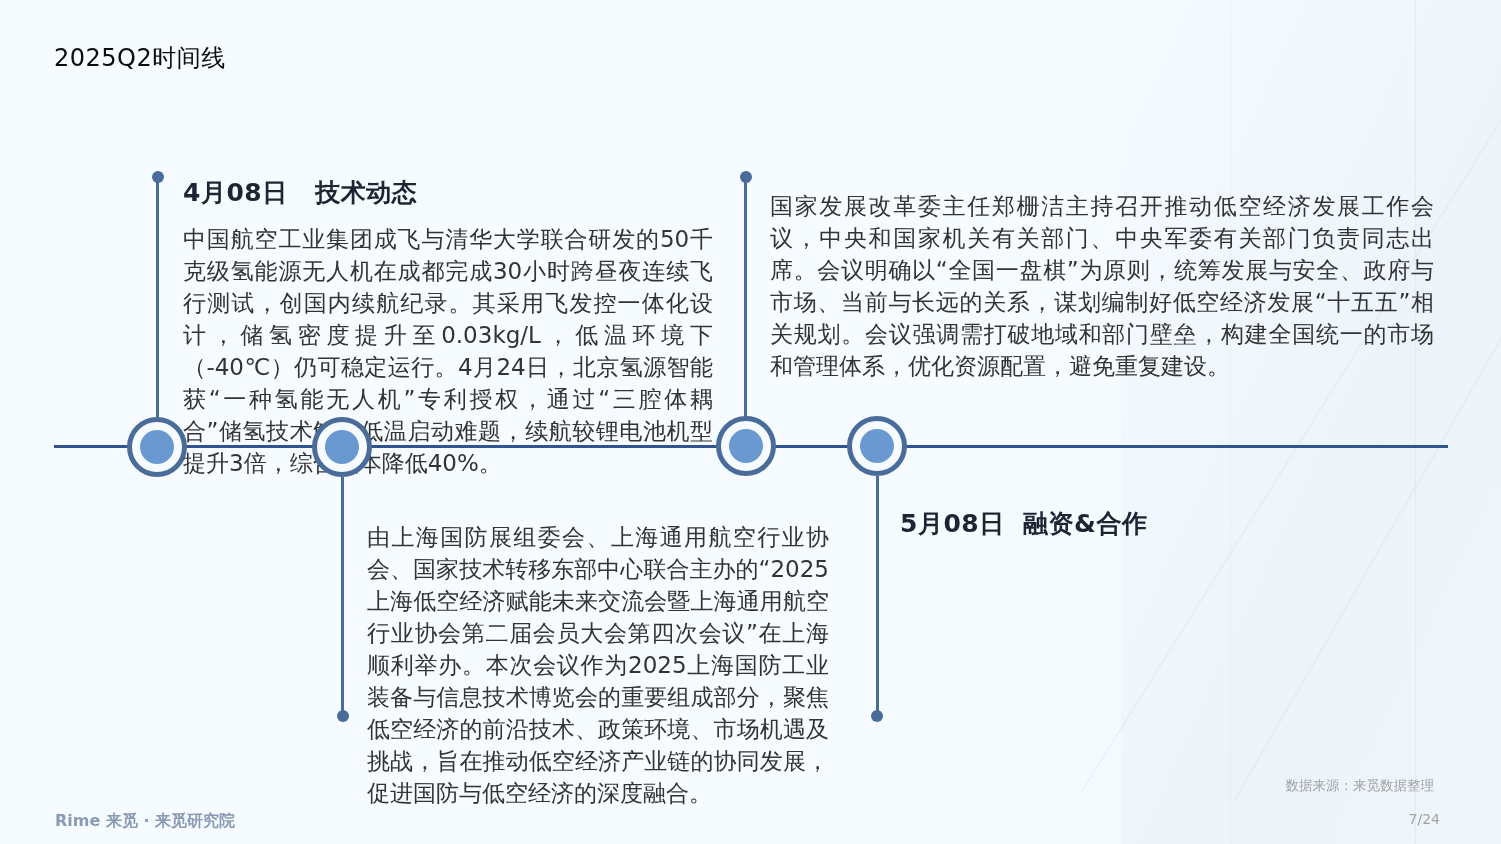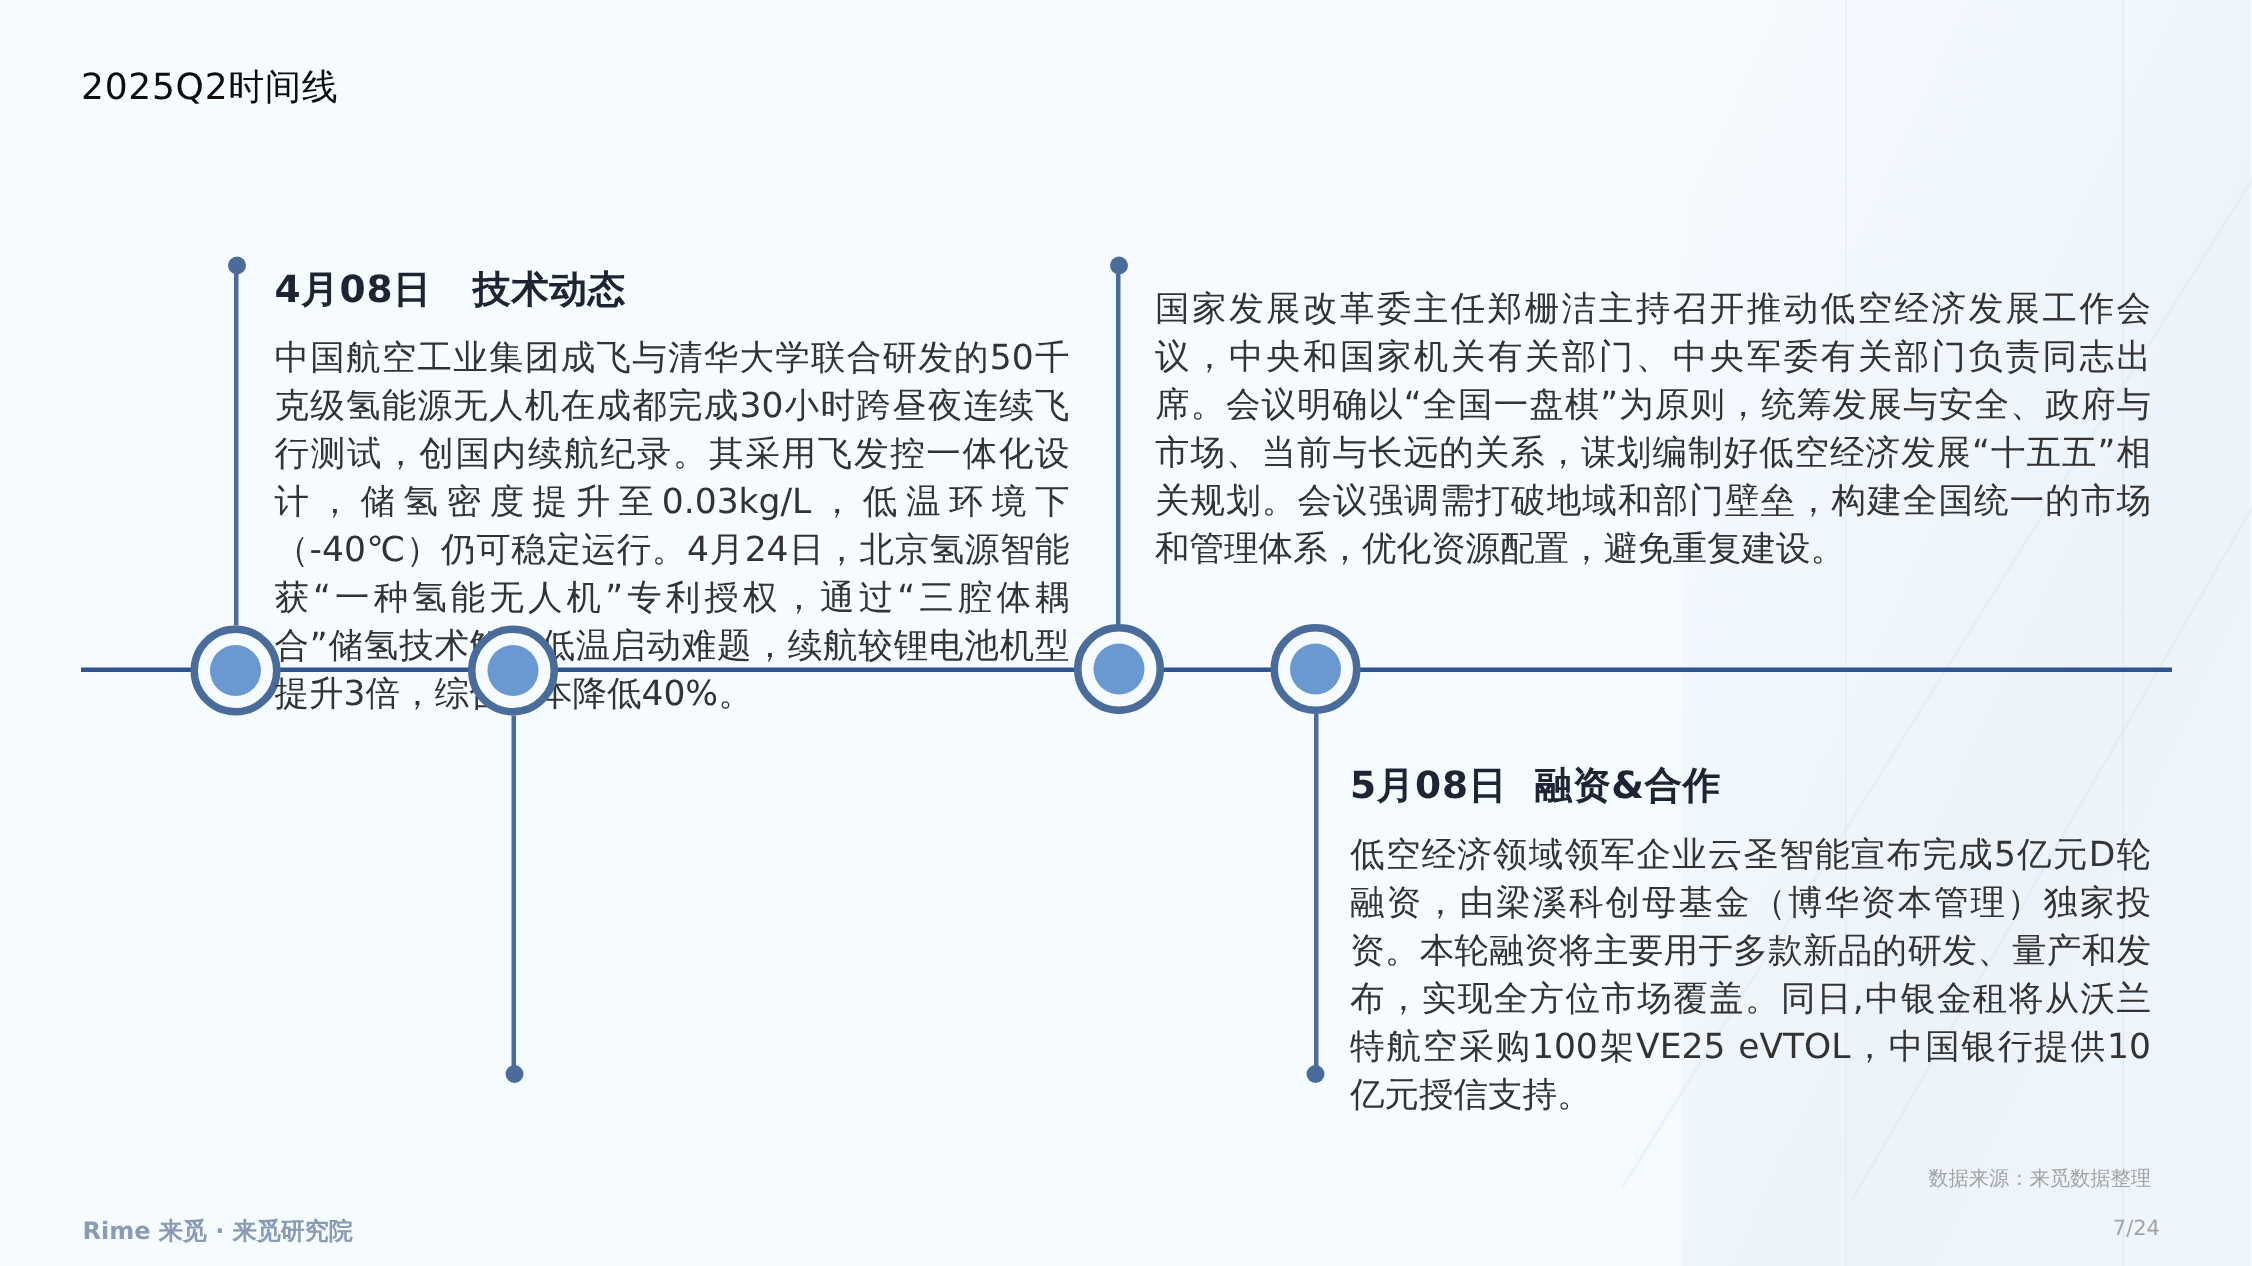--- a/index.html
+++ b/index.html
@@ -62,36 +62,36 @@
   <h2><span>4月08日</span>   <span>技术动态</span></h2>
   <p>中国航空工业集团成飞与清华大学联合研发的50千克级氢能源无人机在成都完成30小时跨昼夜连续飞行测试，创国内续航纪录。其采用飞发控一体化设计，储氢密度提升至0.03kg/L，低温环境下（-40℃）仍可稳定运行。4月24日，北京氢源智能获“一种氢能无人机”专利授权，通过“三腔体耦合”储氢技术解决低温启动难题，续航较锂电池机型提升3倍，综合成本降低40%。</p>
 </div>
 
 <div class="node" style="left:312px; top:417px;">
     <div class="dot"></div>
   </div>
 <div class="stem" style="left:341px; top:477px; height:238px;"></div>
 <div class="stem-cap" style="left:337px; top:710px;"></div>
 <div class="event" style="left:367px; top:507px; width:462px;">
+  <p>由上海国防展组委会、上海通用航空行业协会、国家技术转移东部中心联合主办的“2025上海低空经济赋能未来交流会暨上海通用航空行业协会第二届会员大会第四次会议”在上海顺利举办。本次会议作为2025上海国防工业装备与信息技术博览会的重要组成部分，聚焦低空经济的前沿技术、政策环境、市场机遇及挑战，旨在推动低空经济产业链的协同发展，促进国防与低空经济的深度融合。</p>
 </div>
 
 <div class="stem-cap" style="left:740px; top:171px;"></div>
 <div class="stem" style="left:744px; top:177px; height:240px;"></div>
 <div class="node" style="left:716px; top:416px;">
     <div class="dot"></div>
   </div>
 <div class="event" style="left:770px; top:176px; width:664px;">
   <p>国家发展改革委主任郑栅洁主持召开推动低空经济发展工作会议，中央和国家机关有关部门、中央军委有关部门负责同志出席。会议明确以“全国一盘棋”为原则，统筹发展与安全、政府与市场、当前与长远的关系，谋划编制好低空经济发展“十五五”相关规划。会议强调需打破地域和部门壁垒，构建全国统一的市场和管理体系，优化资源配置，避免重复建设。</p>
 </div>
 
 <div class="node" style="left:847px; top:416px;">
     <div class="dot"></div>
   </div>
 <div class="stem" style="left:876px; top:476px; height:240px;"></div>
 <div class="stem-cap" style="left:871px; top:710px;"></div>
 <div class="event" style="left:900px; top:507px; width:534px;">
   <h2><span>5月08日</span>  <span>融资&amp;合作</span></h2>
-  <p>低空经济领域领军企业云圣智能宣布完成5亿元D轮融资，由梁溪科创母基金（博华资本管理）独家投资。本轮融资将主要用于多款新品的研发、量产和发布，实现全方位市场覆盖。同日,中银金租将从沃兰特航空采购100架VE25 eVTOL，中国银行提供10亿元授信支持。</p>
 </div>
 
 <div class="brand">Rime 来觅 · 来觅研究院</div>
 <div class="source">数据来源：来觅数据整理</div>
 <div class="pageno">7/24</div>
 
 </body></html>

